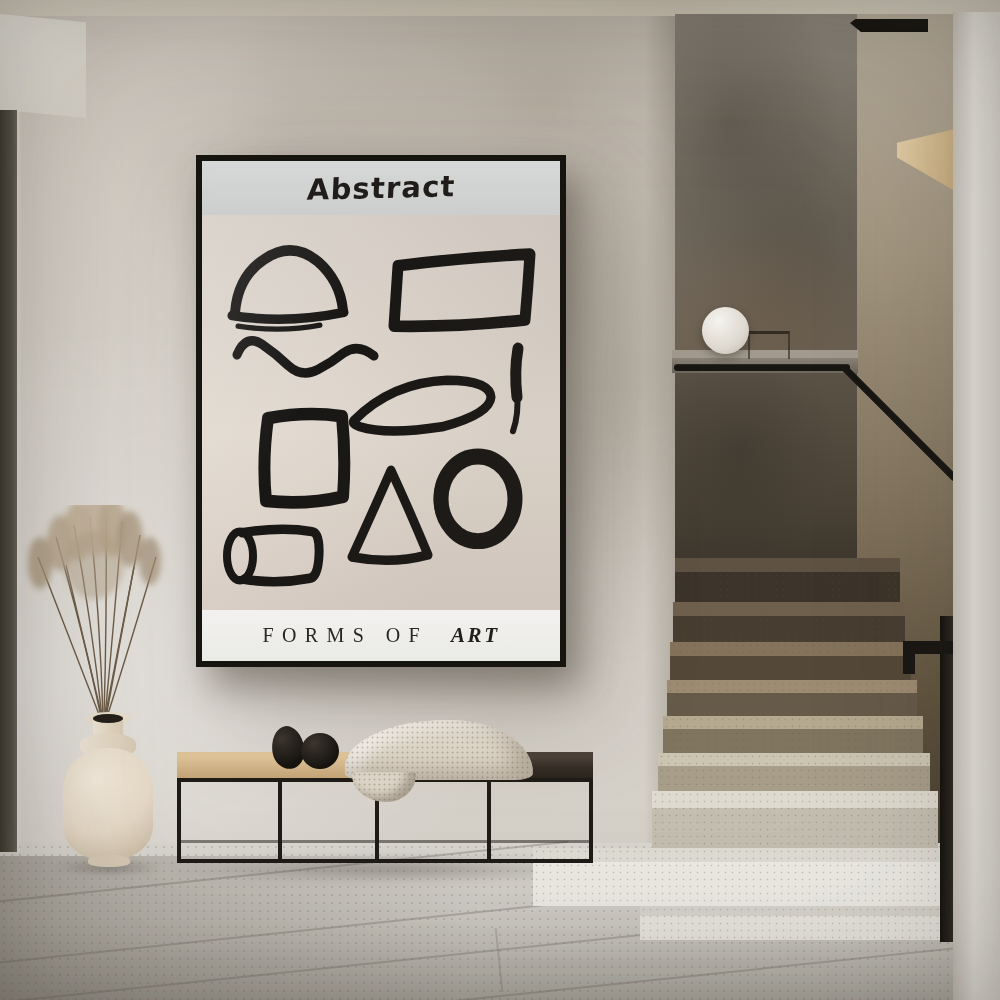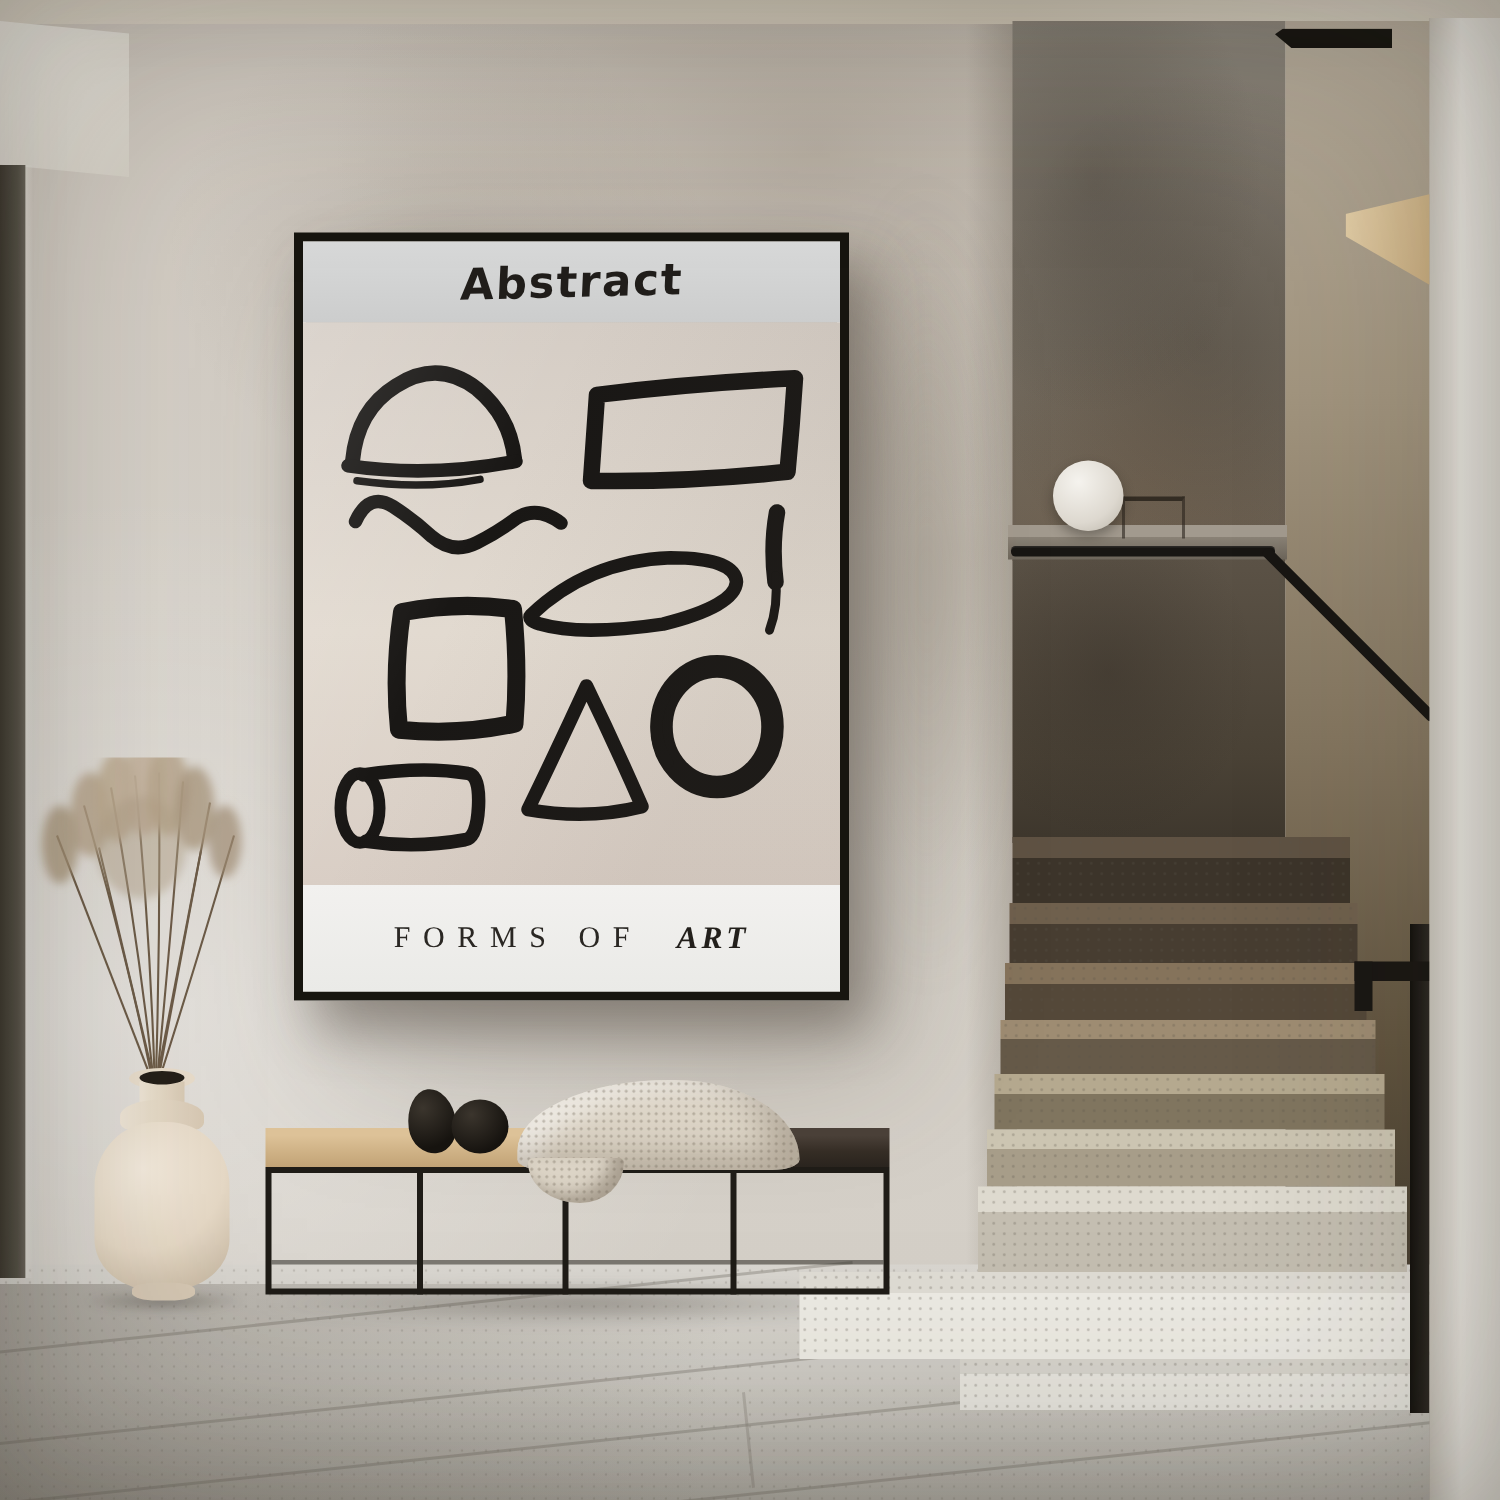--- a/index.html
+++ b/index.html
@@ -113,21 +113,21 @@
                inset 0 0 0 2px rgba(250,248,242,.85);}
   .poster-band{height:54px;flex:0 0 auto;display:flex;align-items:center;justify-content:center;
     background:linear-gradient(180deg,var(--poster-band,#d8d9d9),#cccdcd);}
   .poster-title{font-family:"DejaVu Sans",sans-serif;font-weight:600;font-size:29px;
     letter-spacing:.04em;color:#201d1a;transform:rotate(-1.4deg) skewX(-4deg);}
   .poster-art{flex:1 1 auto;position:relative;
     background:linear-gradient(180deg,#d5cdc5,var(--poster-canvas,#e2dad0) 55%,#d9cec5);}
   .poster-art svg{position:absolute;inset:0;width:100%;height:100%;}
   .poster-art path,.poster-art ellipse{fill:none;stroke:var(--poster-ink,#191715);
     stroke-linecap:round;stroke-linejoin:round;}
-  .poster-footer{height:71px;flex:0 0 auto;display:flex;align-items:center;justify-content:center;
+  .poster-footer{height:51px;flex:0 0 auto;display:flex;align-items:center;justify-content:center;
     background:linear-gradient(180deg,var(--poster-footer,#f2f1ef),#eaeae7);}
   .footer-regular{font-family:"Liberation Serif",serif;font-size:20px;letter-spacing:.42em;
     color:#2a2723;}
   .footer-italic{font-family:"Liberation Serif",serif;font-size:21px;font-weight:700;
     font-style:italic;letter-spacing:.12em;color:#221f1b;margin-left:23px;}
   .poster-glass{position:absolute;inset:0;z-index:2;pointer-events:none;
     background:linear-gradient(115deg,rgba(255,255,255,.14),rgba(255,255,255,0) 35%,
                rgba(88,78,66,.07) 75%);}
 
   

